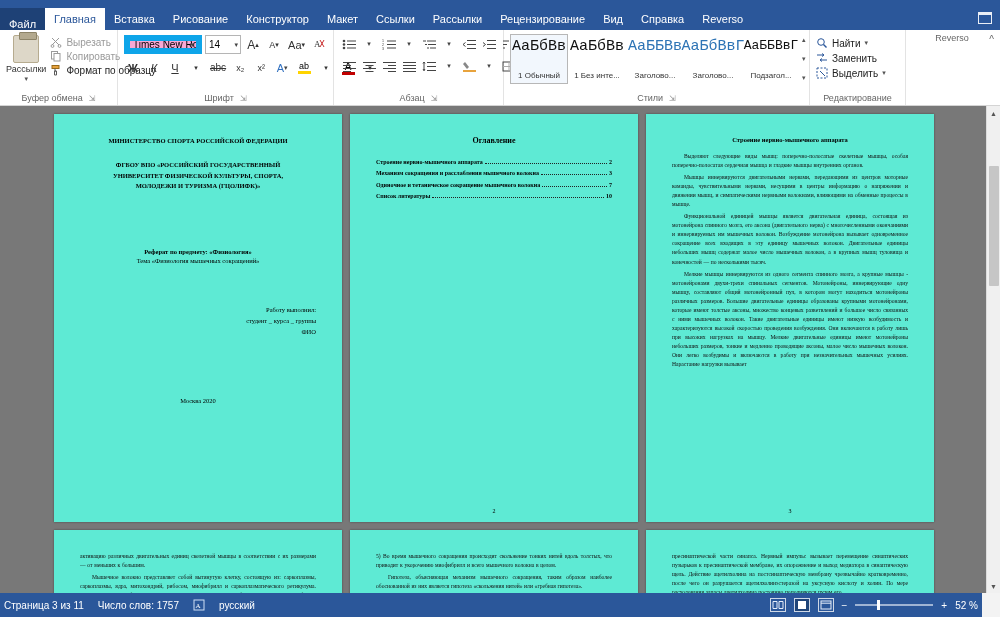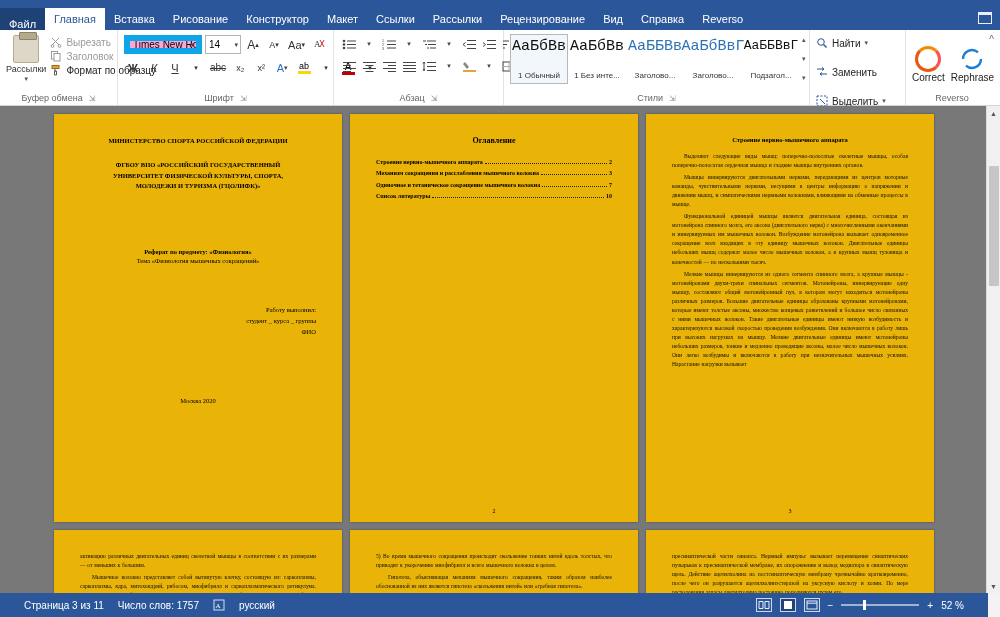--- a/index.html
+++ b/index.html
@@ -120,21 +120,21 @@
   }
   .style-card.sel { border-color: #b7b7b7; background: #f2f7fd; }
   .style-prev { font-size: 15px; color: #111; line-height: 1.1; font-family: Liberation Mono, monospace; }
   .style-prev.blue { color: #2e74b5; }
   .style-prev.bigger { font-size: 23px; }
   .style-name { font-size: 8px; color: #333; margin-top: auto; padding-bottom: 3px; white-space: nowrap; }
   .style-scroll { display:flex; flex-direction:column; justify-content:space-between; padding: 2px 2px; }
   .style-scroll div { font-size: 7px; color: #555; }
 
   
-  .edit-list { display: flex; flex-direction: column; gap: 17px; padding-top: 4px; }
+  .edit-list { display: flex; flex-direction: column; gap: 3px; padding-top: 4px; }
   .edit-item { font-size: 10px; color: #222; display: flex; align-items: center; gap: 4px; white-space: nowrap; }
   .reverso-body { display: flex; align-items: center; gap: 6px; padding-top: 3px; }
   .rev-circle {
     width: 26px; height: 26px; border-radius: 50%;
     border: 3px solid #e8590c; border-top-color: #f08c00; border-right-color: #fa5252;
   }
   .rev-label { font-size: 10px; color: #222; }
 
   .ribbon-collapse {
     position: absolute; right: 6px; top: 4px; font-size: 10px; color: #666;
@@ -142,21 +142,21 @@
 
   
   .docarea {
     position: absolute; left: 0; right: 0; top: 106px; bottom: 24px;
     background: #787878; overflow: hidden;
   }
   .pages-row {
     display: flex; gap: 8px; padding: 8px 12px 0 54px;
   }
   .page {
-    width: 288px; height: 408px; background: #eab308; position: relative;
+    width: 288px; height: 408px; background: #5eead4; position: relative;
     box-shadow: 0 0 2px rgba(0,0,0,.4);
     padding: 22px 26px 14px 26px;
     font-family: "Liberation Serif", serif;
     overflow: hidden;
   }
   .page.second-row { height: 96px; }
   .pages-row.row2 { padding-top: 8px; }
 
   .p-center { text-align: center; }
   .ttl { font-size: 6.5px; font-weight: bold; line-height: 1.6; }
@@ -193,22 +193,22 @@
   .vscroll .up, .vscroll .down {
     height: 14px; display: flex; align-items: center; justify-content: center;
     font-size: 7px; color: #555;
   }
   .vscroll .thumb {
     position: absolute; top: 60px; left: 2px; width: 10px; height: 120px; background: #c6c6c6; border-radius: 1px;
   }
 
   
   .statusbar {
-    position: absolute; left: 0; right: 12px; bottom: 0; height: 24px; background: #2b579a;
-    display: flex; align-items: center; color: #ffffff; font-size: 10px; padding: 0 24px;
+    position: absolute; left: 0; right: 18px; bottom: 0; height: 24px; background: #2b579a;
+    display: flex; align-items: center; color: #ffffff; font-size: 10px; padding: 0 4px;
     gap: 14px;
   }
   .sb-item { display: flex; align-items: center; gap: 4px; white-space: nowrap; }
   .sb-right { margin-left: auto; display: flex; align-items: center; gap: 8px; }
   .view-btn {
     width: 16px; height: 14px; border: 1px solid #cfd8e6; display: flex; align-items: center; justify-content: center;
   }
   .view-btn.active { background: #1f4478; }
   .zoom-track { width: 78px; height: 2px; background: #9fb4d4; position: relative; }
   .zoom-thumb { position: absolute; left: 22px; top: -4px; width: 3px; height: 10px; background: #ffffff; }
@@ -280,21 +280,21 @@
             </span>
             <span>Вырезать</span>
           </div>
           <div class="clip-item">
             <span class="mini-ic">
               <svg width="12" height="12" viewBox="0 0 12 12">
                   <rect x="1.5" y="1.5" width="6" height="7.5" fill="none" stroke="#9a9a9a"></rect>
                   <rect x="4" y="3.5" width="6" height="7.5" fill="#fff" stroke="#9a9a9a"></rect>
                 </svg>
             </span>
-            <span>Заголовок</span>
+            <span>Копировать</span>
           </div>
           <div class="clip-item enabled">
             <span class="mini-ic">
               <svg width="12" height="12" viewBox="0 0 12 12">
                   <rect x="2" y="1.5" width="7" height="3" fill="#e8a33d" stroke="#9a6a18"></rect>
                   <path d="M5 4.5v2.5h1.5V11H4.5V7H6" fill="none" stroke="#5b5b5b"></path>
                 </svg>
             </span>
             <span>Формат по образцу</span>
           </div>
@@ -543,34 +543,20 @@
             <span style="font-size:7px;color:#555">▾</span>
           </div>
         </div>
       </div>
       <div class="group-title">
         <span>Редактирование</span>
       </div>
     </div>
 
     <div class="group" style="width:92px; border-right:none;">
-      <div class="group-body reverso-body">
-        <div style="display:flex;flex-direction:column;align-items:center;">
-          <span class="rev-circle"></span>
-          <span class="rev-label">Correct</span>
-        </div>
-        <div style="display:flex;flex-direction:column;align-items:center;">
-          <span class="mini-ic" style="width:26px;height:26px">
-            <svg width="26" height="26" viewBox="0 0 26 26">
-                <path d="M4 13a9 9 0 0 1 15-6.6M22 13a9 9 0 0 1-15 6.6" fill="none" stroke="#1c7ed6" stroke-width="2.4"></path>
-              </svg>
-          </span>
-          <span class="rev-label">Rephrase</span>
-        </div>
-      </div>
       <div class="group-title">
         <span>Reverso</span>
       </div>
     </div>
 
     <div class="ribbon-collapse">^</div>
   </div>
 
   <div class="docarea">
 

